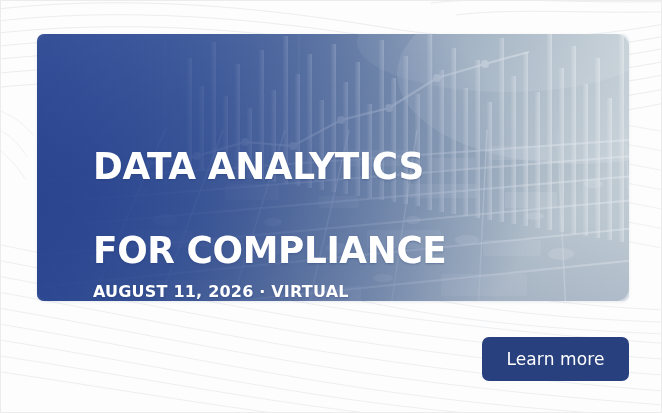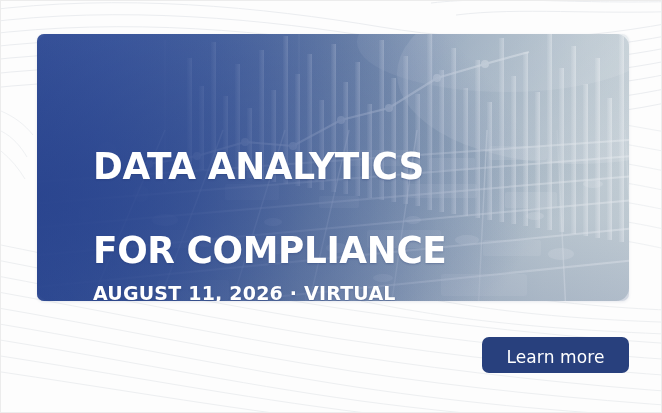--- a/index.html
+++ b/index.html
@@ -74,31 +74,31 @@
     text-shadow:0 1px 2px rgba(28,48,105,.30);
     white-space:pre-line;
   }
   .headline .ln{display:block;}
   .eventmeta{
     position:absolute;
     left:28px;top:248px;
     margin:0;
     color:#ffffff;
     font-family:"DejaVu Sans", sans-serif;
-    font-size:19px;
+    font-size:16px;
     font-weight:bold;
     letter-spacing:.2px;
     text-transform:uppercase;
     text-shadow:0 1px 2px rgba(28,48,105,.32);
   }
   
   .cta-button{
     position:absolute;
     left:481px;top:336px;
-    width:147px;height:36px;
+    width:147px;height:44px;
     border:0;
     border-radius:7px;
     background:#28407d;
     color:#ffffff;
     font-family:"DejaVu Sans", sans-serif;
     font-size:17px;
     line-height:40px;
     text-align:center;
     cursor:pointer;
     padding:0;

